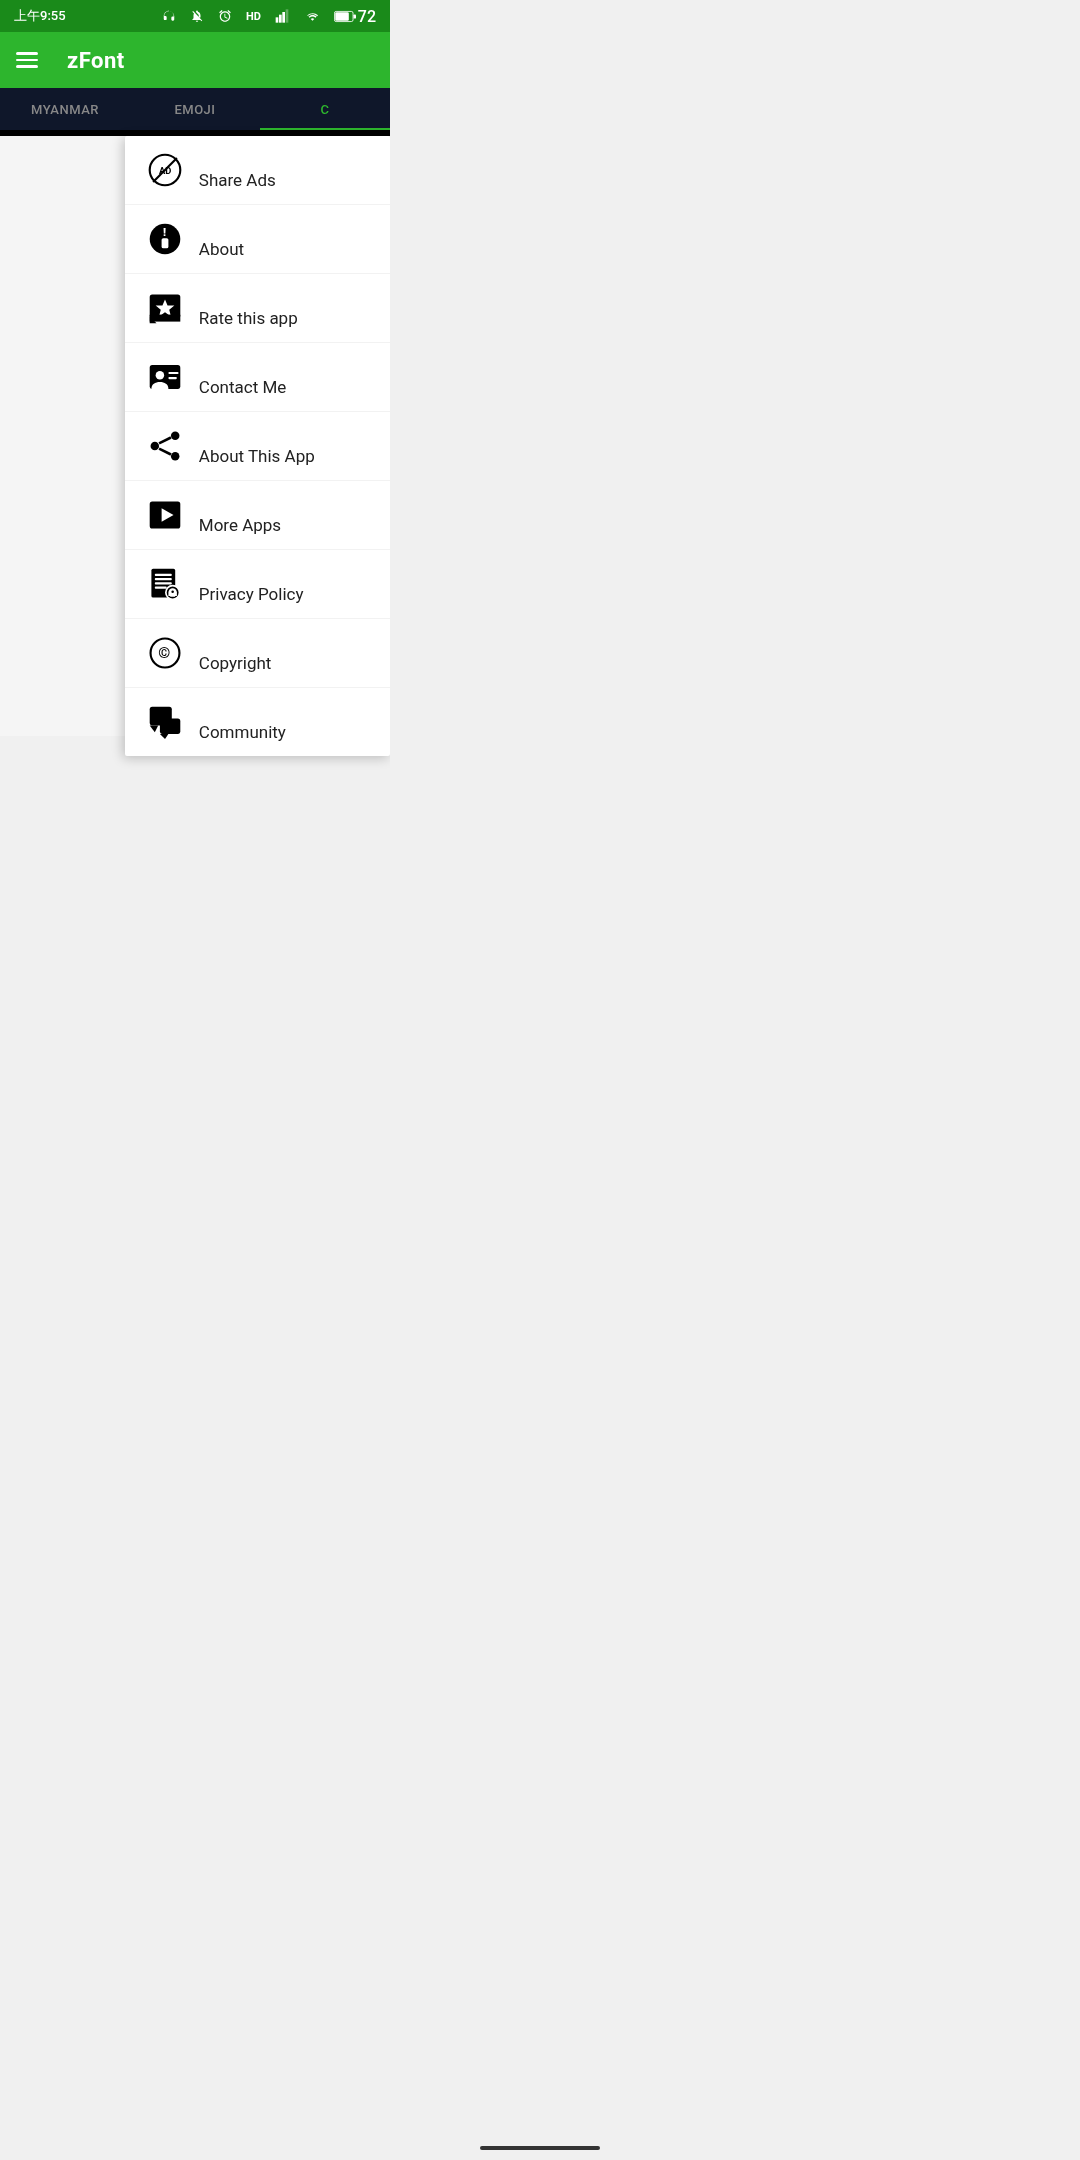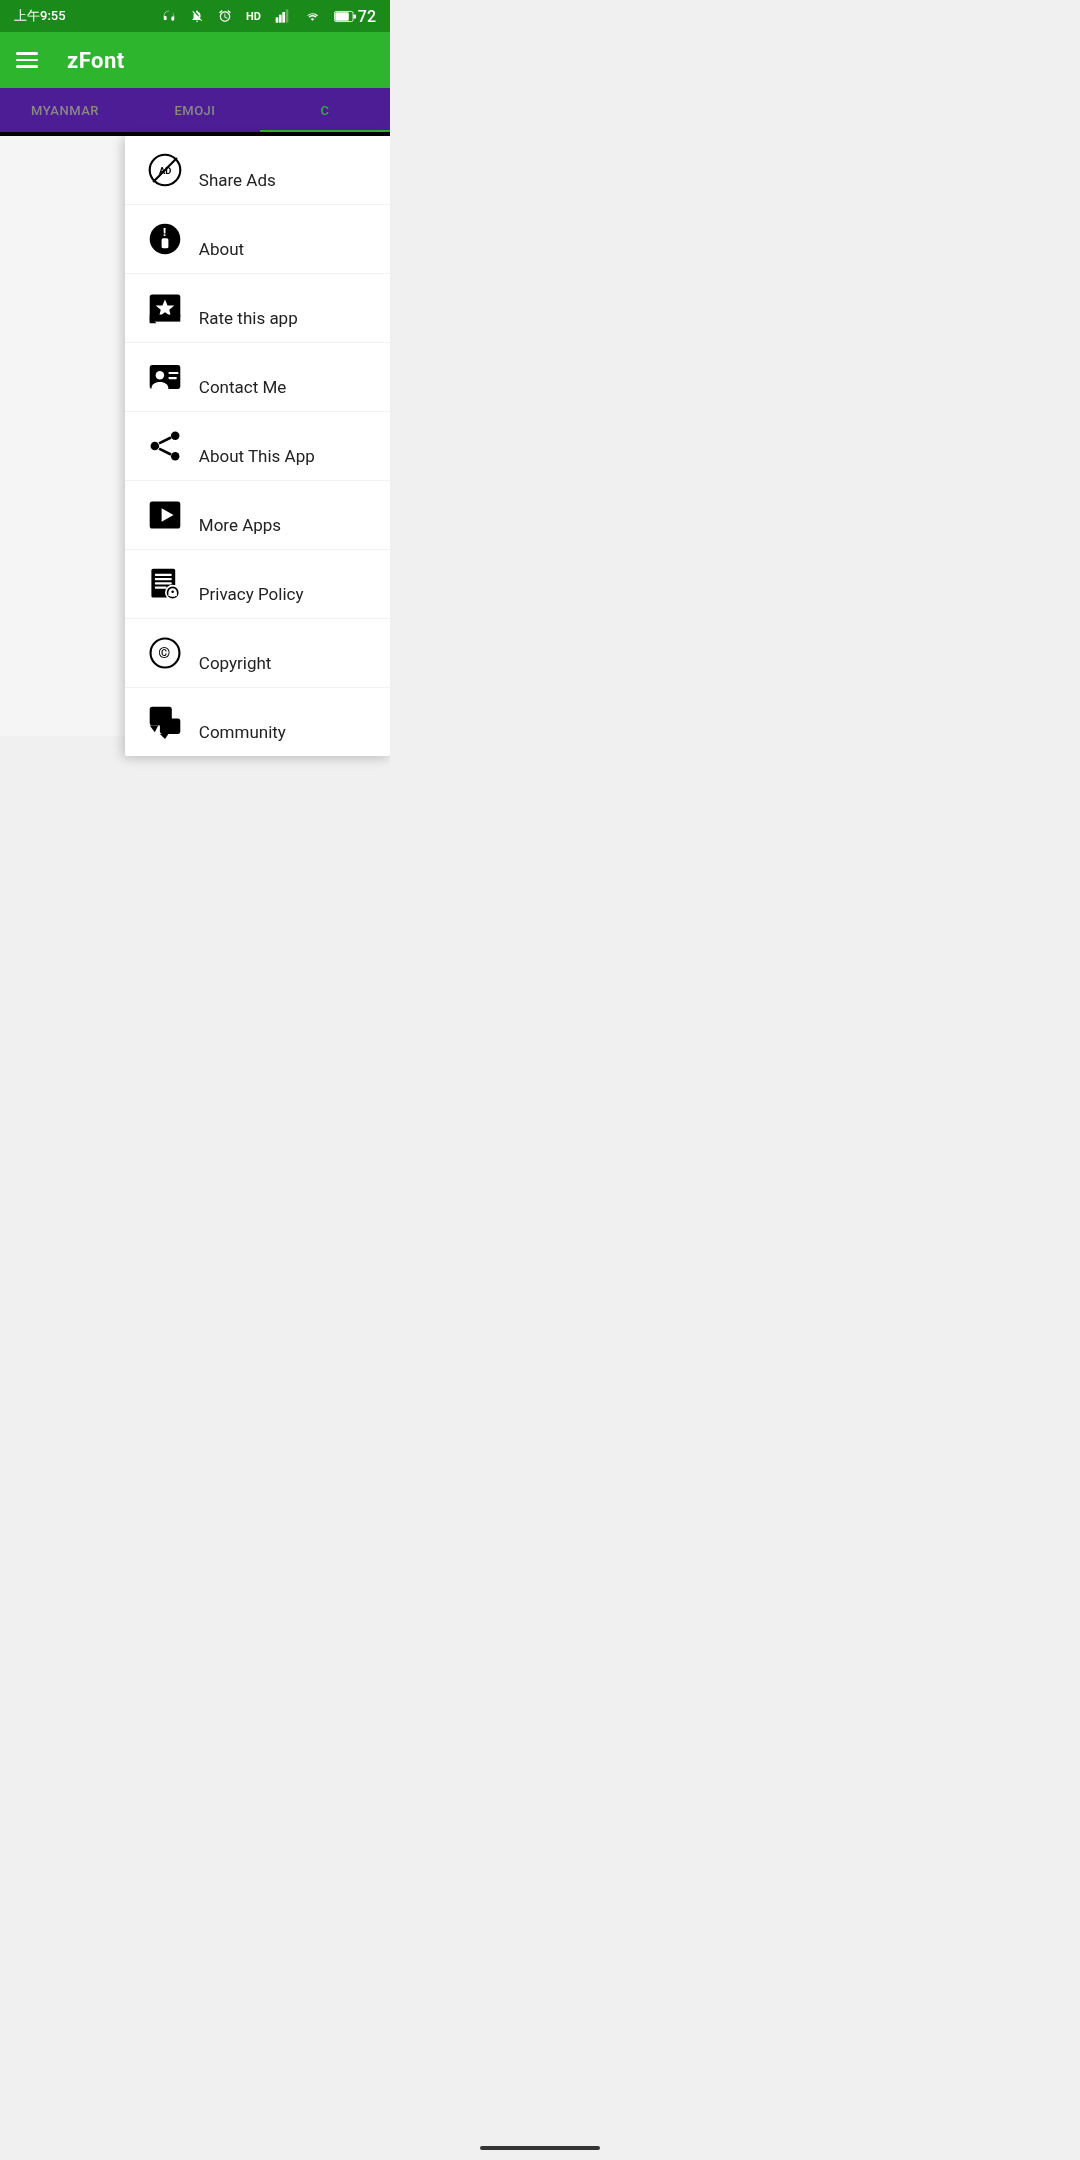--- a/index.html
+++ b/index.html
@@ -59,23 +59,23 @@
     .app-title {
       font-size: 22px;
       font-weight: bold;
       color: white;
       letter-spacing: 0.5px;
       margin-left: 9px;
     }
 
     
     .tab-bar {
-      background: #4c1d95;
-      display: flex;
-      border-bottom: 4px solid #000000;
+      background: #0f172a;
+      display: flex;
+      border-bottom: 6px solid #000000;
       height: 48px;
       align-items: stretch;
     }
     .tab-item {
       flex: 1;
       display: flex;
       align-items: center;
       justify-content: center;
       font-size: 13px;
       font-weight: 500;

